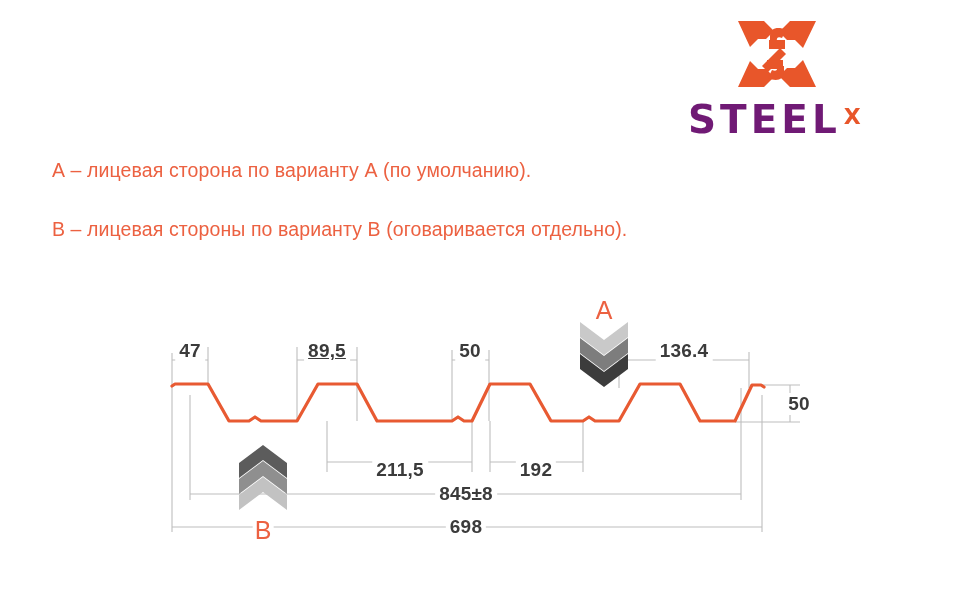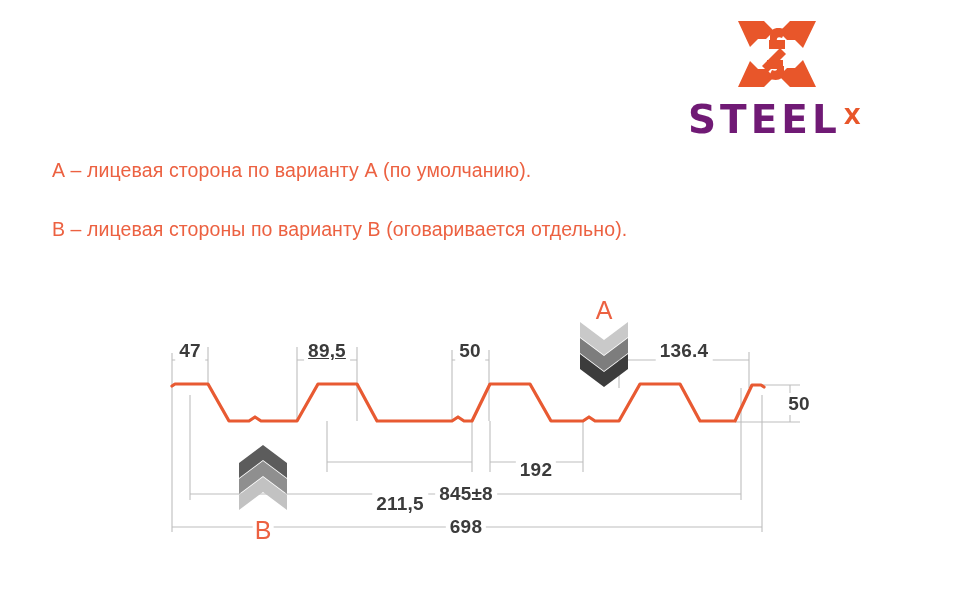--- a/index.html
+++ b/index.html
@@ -231,21 +231,21 @@
       <path d="M239,494 L263,476 L287,494 L287,479 L263,461 L239,479 Z" fill="#8f8f8f"></path>
       <path d="M239,510 L263,492 L287,510 L287,495 L263,477 L239,495 Z" fill="#c2c2c2"></path>
     </g>
   </svg>
 
   <div class="dim-label" style="left:190px;  top:351px;">47</div>
   <div class="dim-label" style="left:327px;  top:351px;text-decoration:underline;">89,5</div>
   <div class="dim-label" style="left:470px;  top:351px;">50</div>
   <div class="dim-label" style="left:684px;  top:351px;">136.4</div>
   <div class="dim-label" style="left:799px;  top:404px;">50</div>
-  <div class="dim-label" style="left:400px;  top:470px;margin-top:34px;">211,5</div>
+  <div class="dim-label" style="left:400px;  top:470px;">211,5</div>
   <div class="dim-label" style="left:536px;  top:470px;">192</div>
   <div class="dim-label" style="left:466px;  top:494px;">845±8</div>
   <div class="dim-label" style="left:466px;  top:527px;">698</div>
 
   <div class="marker-letter" style="left:604px; top:310px;">A</div>
   <div class="marker-letter" style="left:263px; top:530px;">B</div>
 
 </div>
 
 </body></html>

